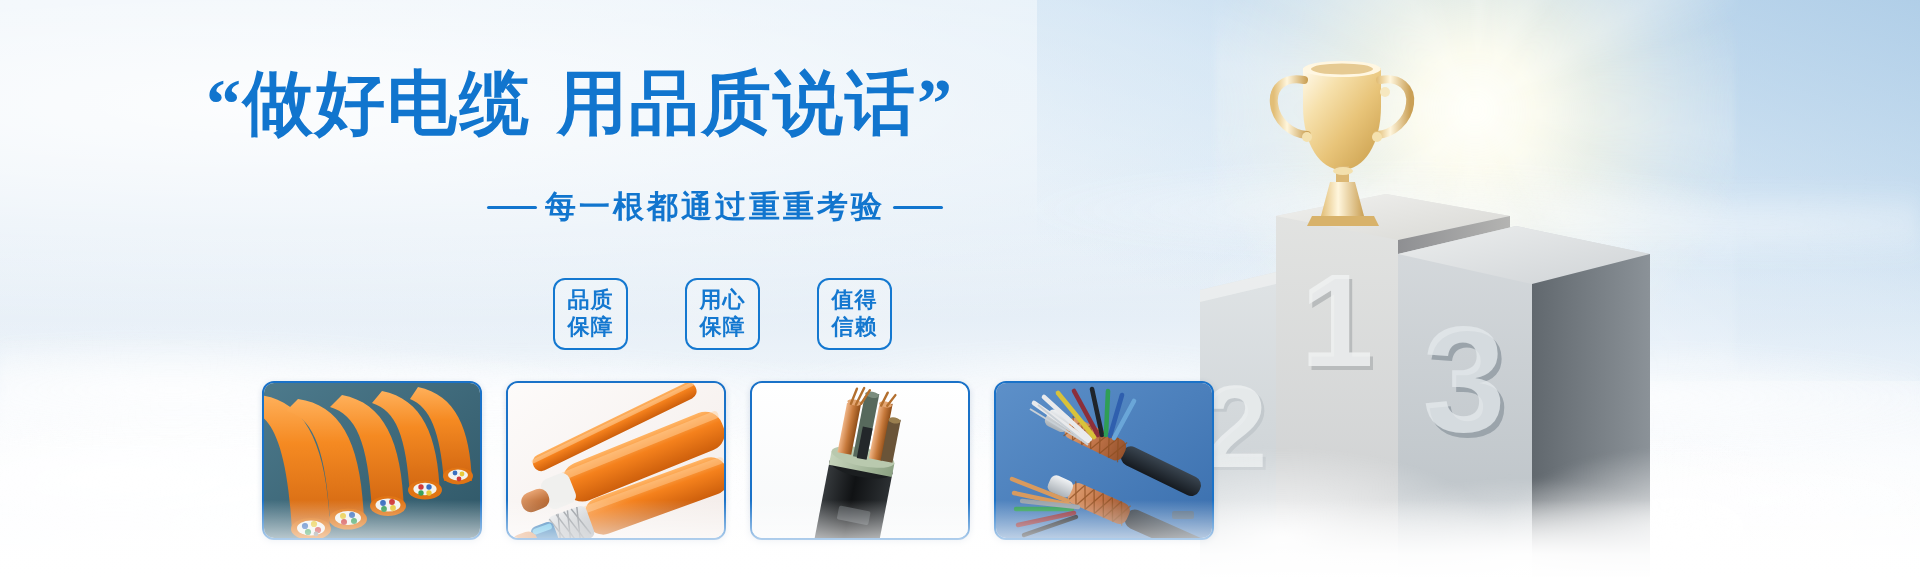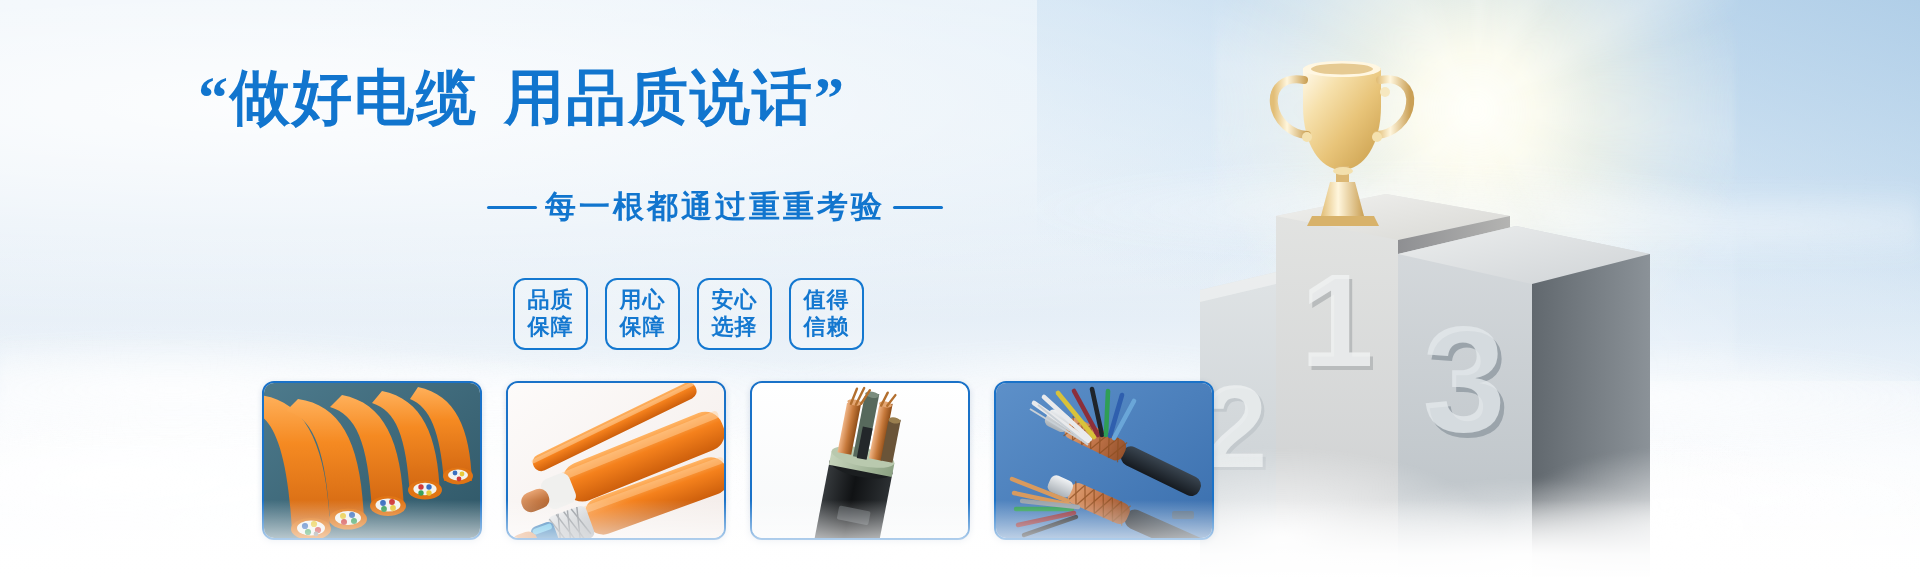--- a/index.html
+++ b/index.html
@@ -79,22 +79,22 @@
       radial-gradient(34% 46% at 92% 62%, rgba(255,255,255,.5) 0%, rgba(255,255,255,0) 76%);
     filter:blur(9px);
   }
   .cloud-bottom-white{
     position:absolute;left:0;bottom:0;width:100%;height:78px;
     background:linear-gradient(180deg, rgba(255,255,255,0) 0%, rgba(255,255,255,.9) 70%, #ffffff 100%);
   }
 
   
   .headline{
-    position:absolute;left:198px;top:66px;
-    font-size:60px;line-height:1.08;font-weight:700;
+    position:absolute;left:206px;top:66px;
+    font-size:70px;line-height:1.08;font-weight:700;
     color:#1175ce;letter-spacing:2px;white-space:nowrap;
     text-shadow:0 1px 0 rgba(255,255,255,.5);
   }
   .headline .q{font-family:"Liberation Serif","DejaVu Serif",serif;font-weight:700;}
   .headline .gap{display:inline-block;width:26px;}
 
   .subtitle-row{
     position:absolute;left:420px;top:186px;width:590px;
     display:flex;align-items:center;justify-content:center;gap:8px;
   }
@@ -106,21 +106,21 @@
   
   .badges{
     position:absolute;left:513px;top:278px;
     display:flex;gap:17px;
   }
   .badge{
     width:71px;height:68px;
     border:2px solid #1478d0;border-radius:12px;
     display:flex;flex-direction:column;align-items:center;justify-content:center;
     color:#1478d0;font-size:22px;font-weight:600;line-height:1.22;
-    letter-spacing:1px;background:rgba(255,255,255,.22);
+    letter-spacing:1px;background:rgba(255,255,255,.22);margin-left:40px;
   }
 
   
   .thumbs{position:absolute;left:262px;top:381px;display:flex;gap:24px;}
   .thumb{
     width:216px;height:155px;border:2px solid #1a72c8;border-radius:12px;
     overflow:hidden;position:relative;box-shadow:0 2px 6px rgba(40,80,130,.18);
     background:#eef1f4;
   }
   .thumb svg{display:block;width:100%;height:100%;}
@@ -248,24 +248,20 @@
   </div>
 
   <div class="badges">
     <div class="badge">
       <span>品质</span>
       <span>保障</span>
     </div>
     <div class="badge">
       <span>用心</span>
       <span>保障</span>
-    </div>
-    <div class="badge">
-      <span>安心</span>
-      <span>选择</span>
     </div>
     <div class="badge">
       <span>值得</span>
       <span>信赖</span>
     </div>
   </div>
 
   <div class="thumbs">
 
     <div class="thumb">

